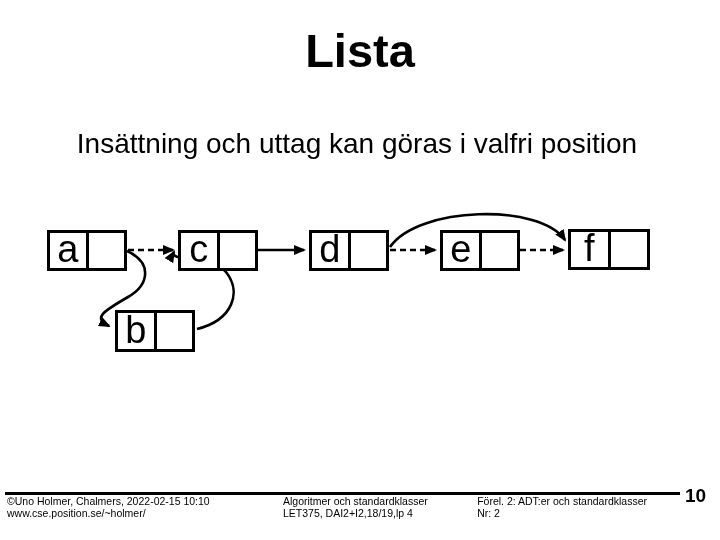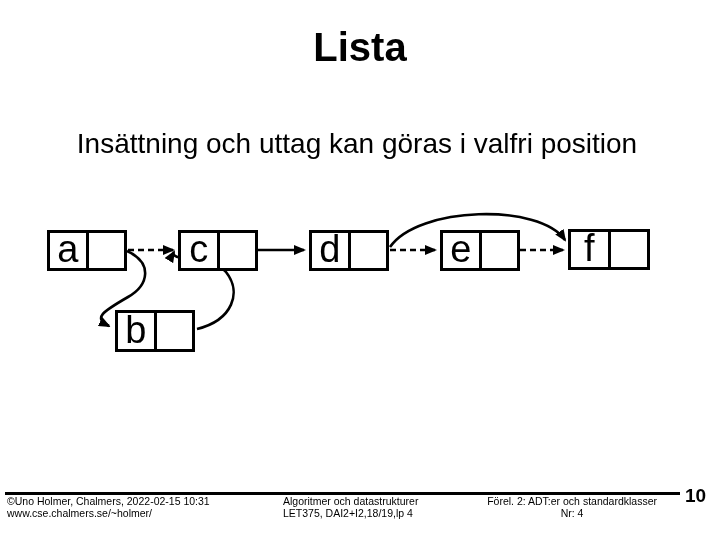--- a/index.html
+++ b/index.html
@@ -5,21 +5,21 @@
   html,body{margin:0;padding:0;}
   body{
     width:720px;height:540px;position:relative;background:#ffffff;
     font-family:"Liberation Sans","DejaVu Sans",sans-serif;color:#000;
     overflow:hidden;
   }
   .slide{position:absolute;inset:0;width:720px;height:540px;}
 
   .title{
     position:absolute;left:0;top:26px;width:720px;margin:0;
-    text-align:center;font-size:40px;font-weight:bold;line-height:1.05;
+    text-align:center;font-size:47px;font-weight:bold;line-height:1.05;
     letter-spacing:0px;
   }
   .subtitle{
     position:absolute;left:7px;top:128px;width:700px;
     font-size:28px;font-weight:normal;line-height:1.15;text-align:center;
   }
 
   .arrows{position:absolute;left:0;top:0;width:720px;height:540px;pointer-events:none;}
 
   .node{
@@ -32,21 +32,21 @@
     font-size:38px;line-height:1;padding-bottom:3px;
   }
 
   .footer-line{position:absolute;left:5px;top:492px;width:675px;height:3px;background:#000;}
   .footer{
     position:absolute;top:496px;font-size:10.5px;line-height:11.5px;
     white-space:nowrap;
   }
   .footer-left{left:7px;text-align:left;}
   .footer-center{left:283px;text-align:left;}
-  .footer-right{right:63px;text-align:center;}
+  .footer-right{right:73px;text-align:left;}
   .page-number{
     position:absolute;left:685px;top:486px;
     font-size:19px;font-weight:bold;line-height:1;
   }
 </style>
 </head>
 <body>
 
 <div class="slide">
 
@@ -102,29 +102,29 @@
   </div>
 
   <div class="node" style="left:115px;top:310px;height:42px;">
     <div class="cell data">b</div>
     <div class="cell ptr"></div>
   </div>
 
   <div class="footer-line"></div>
 
   <div class="footer footer-left">
-    <div>©Uno Holmer, Chalmers, 2022-02-15 10:31</div>
-    <div>www.cse.chalmers.se/~holmer/</div>
+    <div>©Uno Holmer, Chalmers, 2022-02-15 10:10</div>
+    <div>www.cse.position.se/~holmer/</div>
   </div>
 
   <div class="footer footer-center">
-    <div>Algoritmer och datastrukturer</div>
+    <div>Algoritmer och standardklasser</div>
     <div>LET375, DAI2+I2,18/19,lp 4</div>
   </div>
 
   <div class="footer footer-right">
     <div>Förel. 2: ADT:er och standardklasser</div>
-    <div>Nr: 4</div>
+    <div>Nr: 2</div>
   </div>
 
   <div class="page-number">10</div>
 
 </div>
 
 </body></html>

